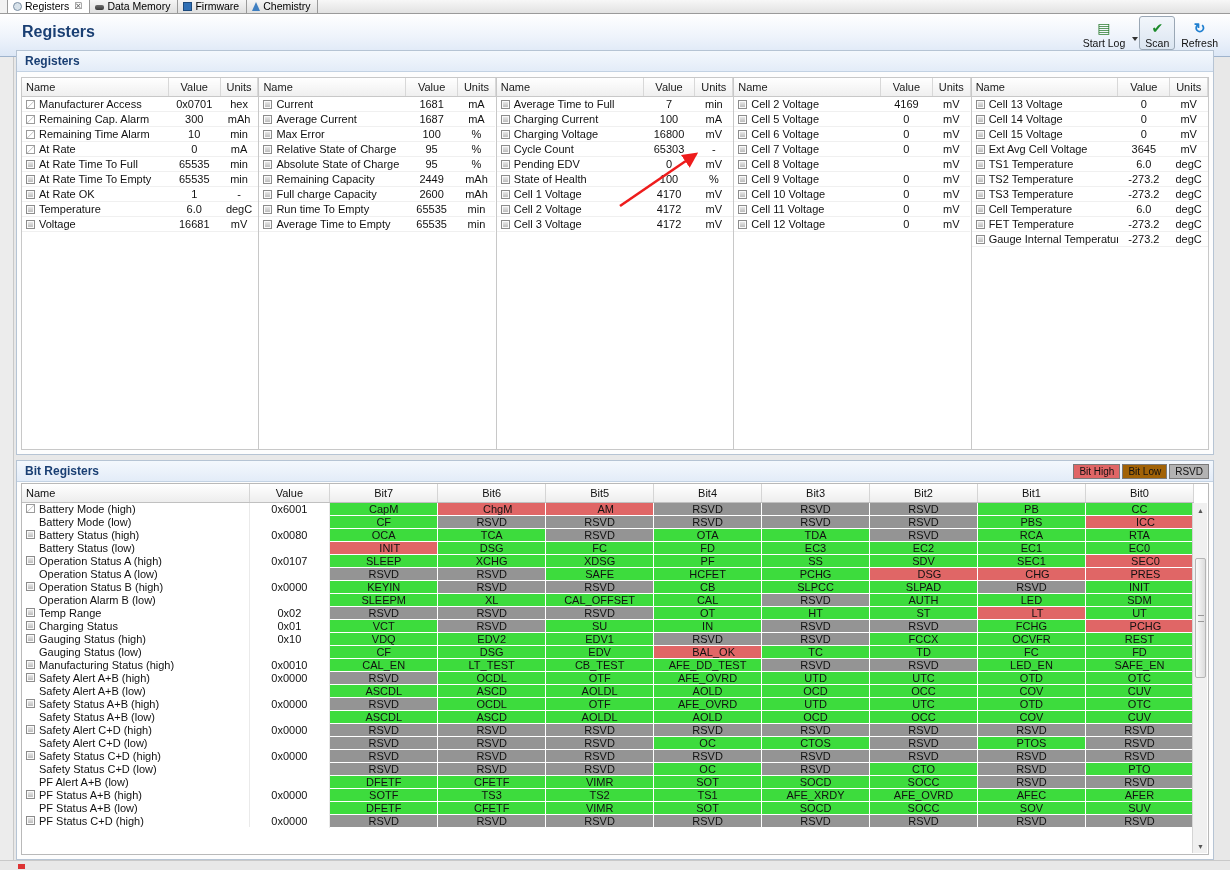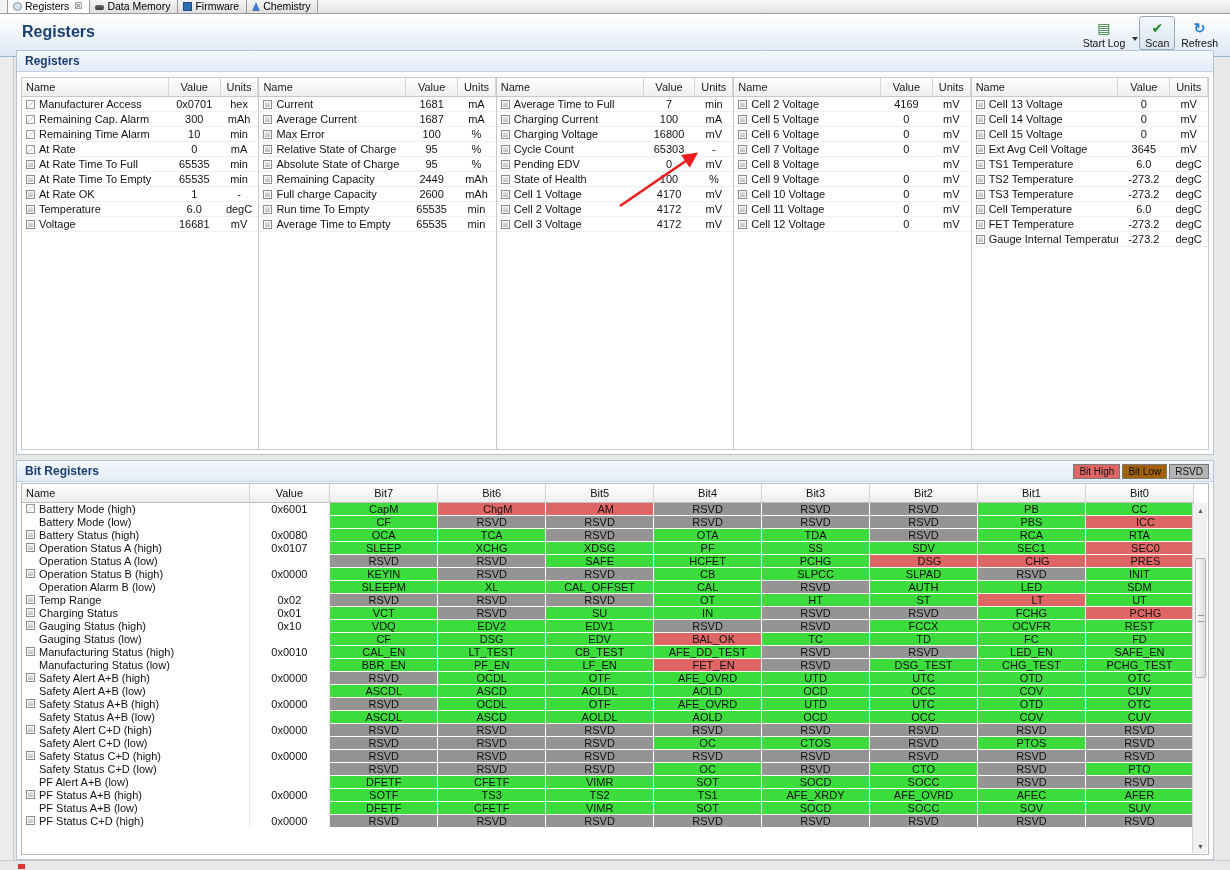--- a/index.html
+++ b/index.html
@@ -815,20 +815,37 @@
               <td class="bit rsvd">RSVD</td>
               <td class="bit low">OTA</td>
               <td class="bit low">TDA</td>
               <td class="bit rsvd">RSVD</td>
               <td class="bit low">RCA</td>
               <td class="bit low">RTA</td>
             </tr>
             <tr>
               <td class="nm">
                 <div class="cellname">
+                  <span style="width: 9px; flex: 0 0 9px;"></span>
+                  <span>Battery Status (low)</span>
+                </div>
+              </td>
+              <td class="val"></td>
+              <td class="bit high">INIT</td>
+              <td class="bit low">DSG</td>
+              <td class="bit low">FC</td>
+              <td class="bit low">FD</td>
+              <td class="bit low">EC3</td>
+              <td class="bit low">EC2</td>
+              <td class="bit low">EC1</td>
+              <td class="bit low">EC0</td>
+            </tr>
+            <tr>
+              <td class="nm">
+                <div class="cellname">
                   <span class="rowicon square"></span>
                   <span>Operation Status A (high)</span>
                 </div>
               </td>
               <td class="val">0x0107</td>
               <td class="bit low">SLEEP</td>
               <td class="bit low">XCHG</td>
               <td class="bit low">XDSG</td>
               <td class="bit low">PF</td>
               <td class="bit low">SS</td>
@@ -968,37 +985,20 @@
               <td class="bit low">CB_TEST</td>
               <td class="bit low">AFE_DD_TEST</td>
               <td class="bit rsvd">RSVD</td>
               <td class="bit rsvd">RSVD</td>
               <td class="bit low">LED_EN</td>
               <td class="bit low">SAFE_EN</td>
             </tr>
             <tr>
               <td class="nm">
                 <div class="cellname">
-                  <span style="width: 9px; flex: 0 0 9px;"></span>
-                  <span>Manufacturing Status (low)</span>
-                </div>
-              </td>
-              <td class="val"></td>
-              <td class="bit low">BBR_EN</td>
-              <td class="bit low">PF_EN</td>
-              <td class="bit low">LF_EN</td>
-              <td class="bit high">FET_EN</td>
-              <td class="bit rsvd">RSVD</td>
-              <td class="bit low">DSG_TEST</td>
-              <td class="bit low">CHG_TEST</td>
-              <td class="bit low">PCHG_TEST</td>
-            </tr>
-            <tr>
-              <td class="nm">
-                <div class="cellname">
                   <span class="rowicon square"></span>
                   <span>Safety Alert A+B (high)</span>
                 </div>
               </td>
               <td class="val">0x0000</td>
               <td class="bit rsvd">RSVD</td>
               <td class="bit low">OCDL</td>
               <td class="bit low">OTF</td>
               <td class="bit low">AFE_OVRD</td>
               <td class="bit low">UTD</td>

